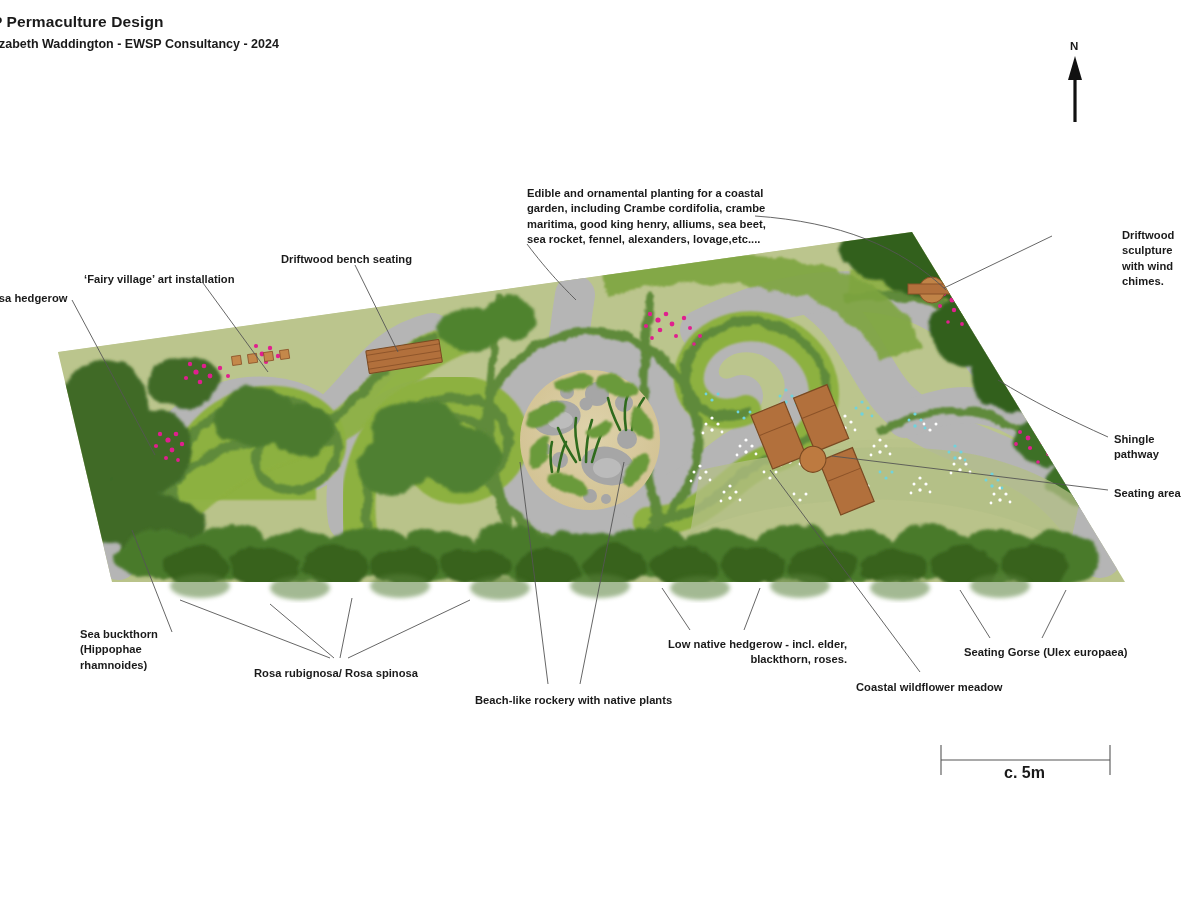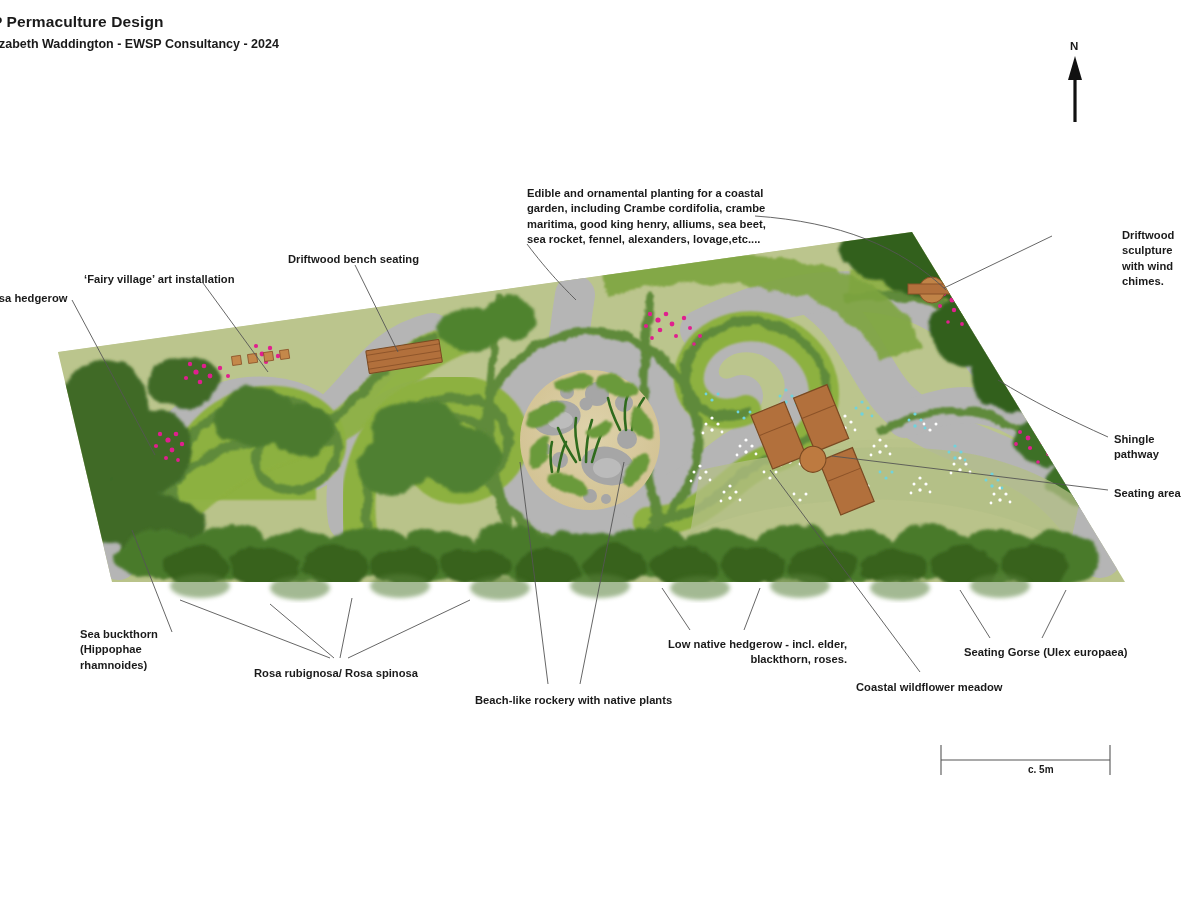--- a/index.html
+++ b/index.html
@@ -44,23 +44,23 @@
   .annot {
     position: absolute;
     font-size: 11.2px;
     font-weight: bold;
     line-height: 1.38;
     white-space: pre-line;
     letter-spacing: 0.02px;
   }
   .scale-label {
     position: absolute;
-    font-size: 10px;
+    font-size: 16px;
     font-weight: bold;
-    left: 1028px;
+    left: 1004px;
     top: 764px;
   }
   .north-label {
     position: absolute;
     font-size: 11.5px;
     font-weight: bold;
     left: 1070px;
     top: 40px;
   }
 </style>
@@ -569,21 +569,21 @@
   <span class="title-main">P Permaculture Design</span>
   <span class="title-sub">lizabeth Waddington - EWSP Consultancy - 2024</span>
 </div>
 
 <div class="north-label">N</div>
 <div class="scale-label">c. 5m</div>
 
 <div id="annotation-layer">
     <div class="annot" style="left: -8px; top: 291px;">osa hedgerow</div>
     <div class="annot" style="left: 84px; top: 272px;">‘Fairy village’ art installation</div>
-    <div class="annot" style="left: 288px; top: 252px;">Driftwood bench seating</div>
+    <div class="annot" style="left: 281px; top: 252px;">Driftwood bench seating</div>
     <div class="annot" style="left: 527px; top: 186px;">Edible and ornamental planting for a coastal
 garden, including Crambe cordifolia, crambe
 maritima, good king henry, alliums, sea beet,
 sea rocket, fennel, alexanders, lovage,etc....</div>
     <div class="annot" style="left: 1122px; top: 228px;">Driftwood sculpture
 with wind chimes.</div>
     <div class="annot" style="left: 1114px; top: 432px;">Shingle pathway</div>
     <div class="annot" style="left: 1114px; top: 486px;">Seating area</div>
     <div class="annot" style="left: 80px; top: 627px;">Sea buckthorn
 (Hippophae

